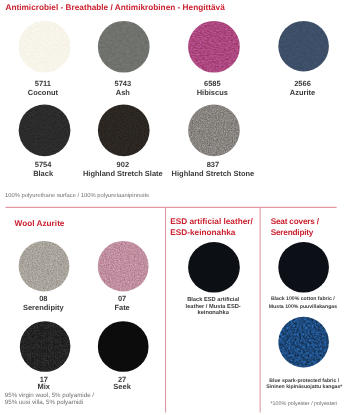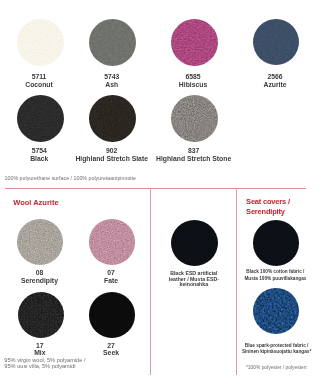--- a/index.html
+++ b/index.html
@@ -115,20 +115,21 @@
         <feComponentTransfer>
           <feFuncR type="linear" slope="0.085" intercept="0.9275"></feFuncR>
           <feFuncG type="linear" slope="0.085" intercept="0.9225"></feFuncG>
           <feFuncB type="linear" slope="0.085" intercept="0.9150"></feFuncB>
           <feFuncA type="discrete" tableValues="1 1"></feFuncA>
         </feComponentTransfer>
       </filter>
     </defs>
   </svg>
 
+  <div class="title">Antimicrobiel - Breathable / Antimikrobinen - Hengittävä</div>
 
   <div class="sw" style="left:16.8px;top:19.2px;width:47px;height:47px;background:#fffdf4;">
       <svg class="tex" viewBox="0 0 48 48" preserveAspectRatio="none" style="opacity:1;mix-blend-mode:multiply">
         <rect width="48" height="48" filter="url(#texLeatherLight)"></rect>
       </svg>
     </div>
   <div class="code" style="left:-31.0px;top:73.2px;width:140px;">5711</div>
   <div class="name" style="left:-31.0px;top:80.8px;width:140px;">Coconut</div>
 
   <div class="sw" style="left:89.4px;top:19.2px;width:47px;height:47px;background:#70736d;">
@@ -215,20 +216,22 @@
       <svg class="tex" viewBox="0 0 48 48" preserveAspectRatio="none" style="opacity:0.5">
         <rect width="48" height="48" filter="url(#texWoolDark)"></rect>
       </svg>
     </div>
   <div class="code" style="left:41.0px;top:341.6px;width:140px;">27</div>
   <div class="name" style="left:41.0px;top:349.3px;width:140px;">Seek</div>
 
   <div class="note" style="left:4.3px;top:356.6px;font-size:5.65px;">95% virgin wool, 5% polyamide /</div>
   <div class="note" style="left:4.3px;top:362.6px;font-size:5.65px;">95% uusi villa, 5% polyamidi</div>
 
+  <div class="hd" style="left:154.8px;top:196.5px;">ESD artificial leather/</div>
+  <div class="hd" style="left:154.8px;top:206.6px;">ESD-keinonahka</div>
 
   <div class="sw" style="left:170.9px;top:219.9px;width:47px;height:45.9px;background:#0c0f14;">
       <svg class="tex" viewBox="0 0 48 48" preserveAspectRatio="none" style="opacity:0.5">
         <rect width="48" height="48" filter="url(#texLeatherFine)"></rect>
       </svg>
     </div>
   <div class="cap" style="left:133.8px;top:271.1px;width:120px;">Black ESD artificial</div>
   <div class="cap" style="left:133.8px;top:276.7px;width:120px;">leather / Musta ESD-</div>
   <div class="cap" style="left:133.8px;top:282.4px;width:120px;">keinonahka</div>
 

